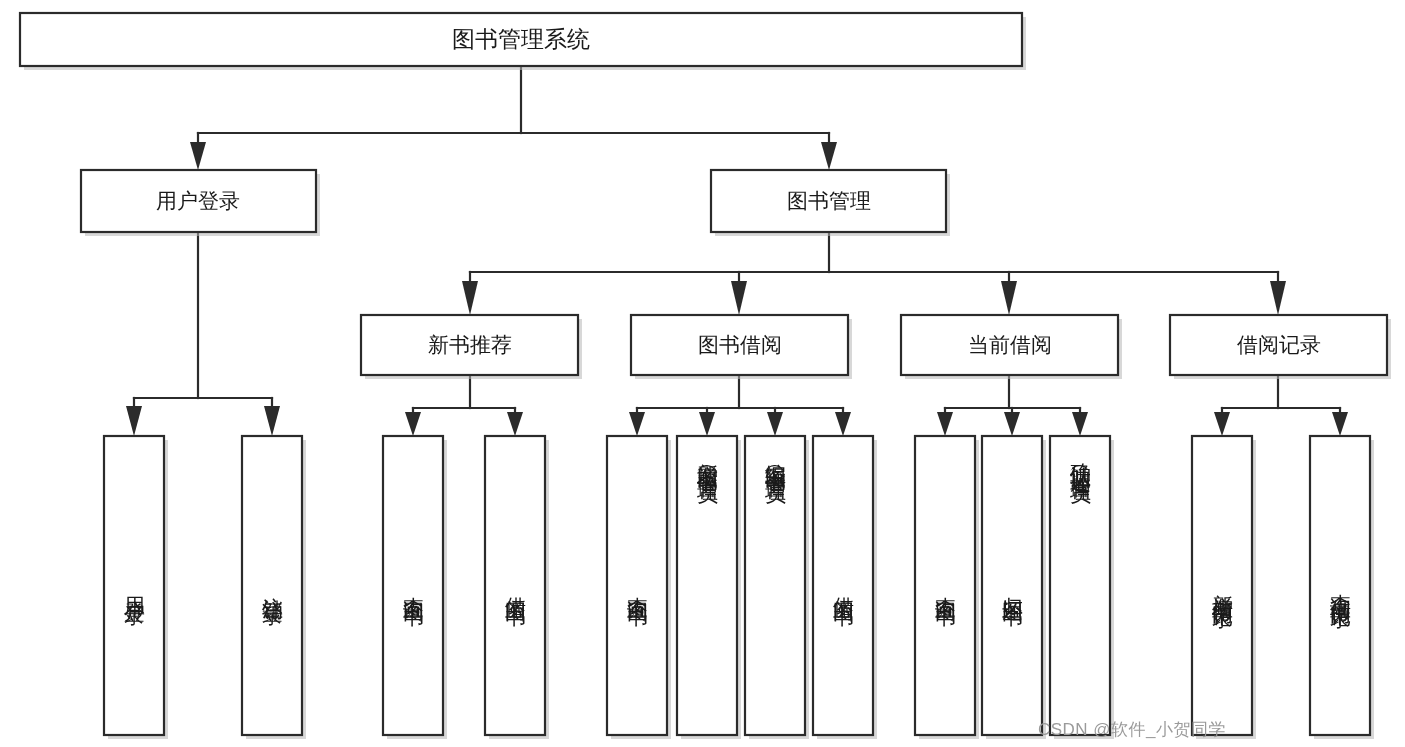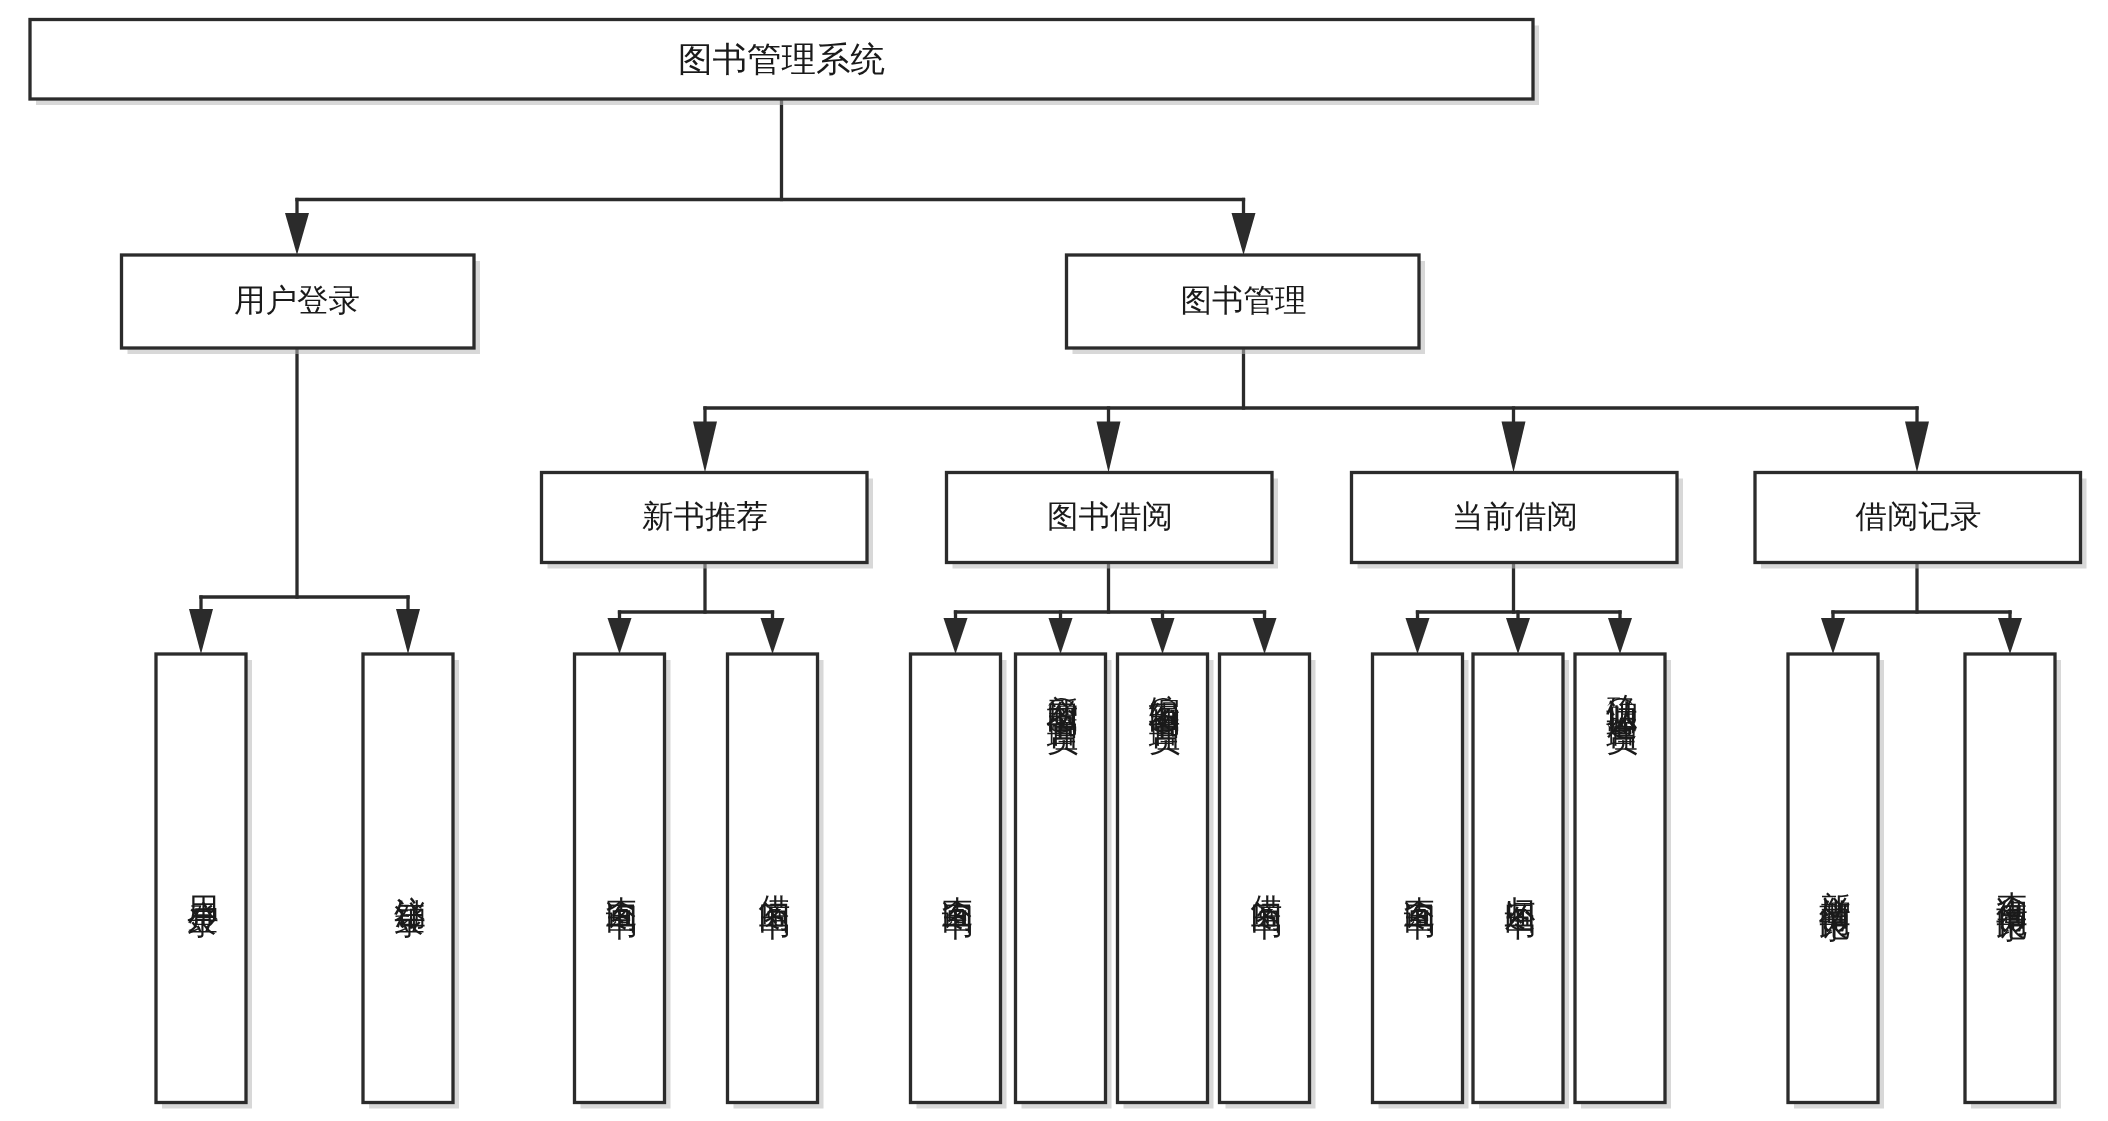--- a/index.html
+++ b/index.html
@@ -272,14 +272,15 @@
   </div>
 
   <div class="vert-label-wrap" style="left:1192px; top:436px; width:60px; height:299px;">
     <span class="vert-label">新增借阅记录</span>
   </div>
 
   <div class="vert-label-wrap" style="left:1310px; top:436px; width:60px; height:299px;">
     <span class="vert-label">查询借阅记录</span>
   </div>
 
+  <div id="watermark">CSDN @软件_小贺同学</div>
 
 </div>
 
 </body></html>

